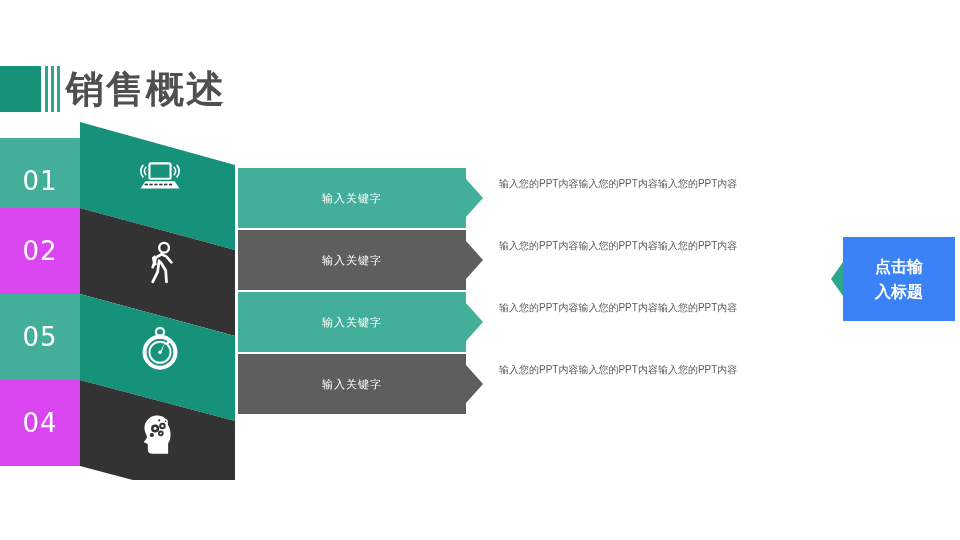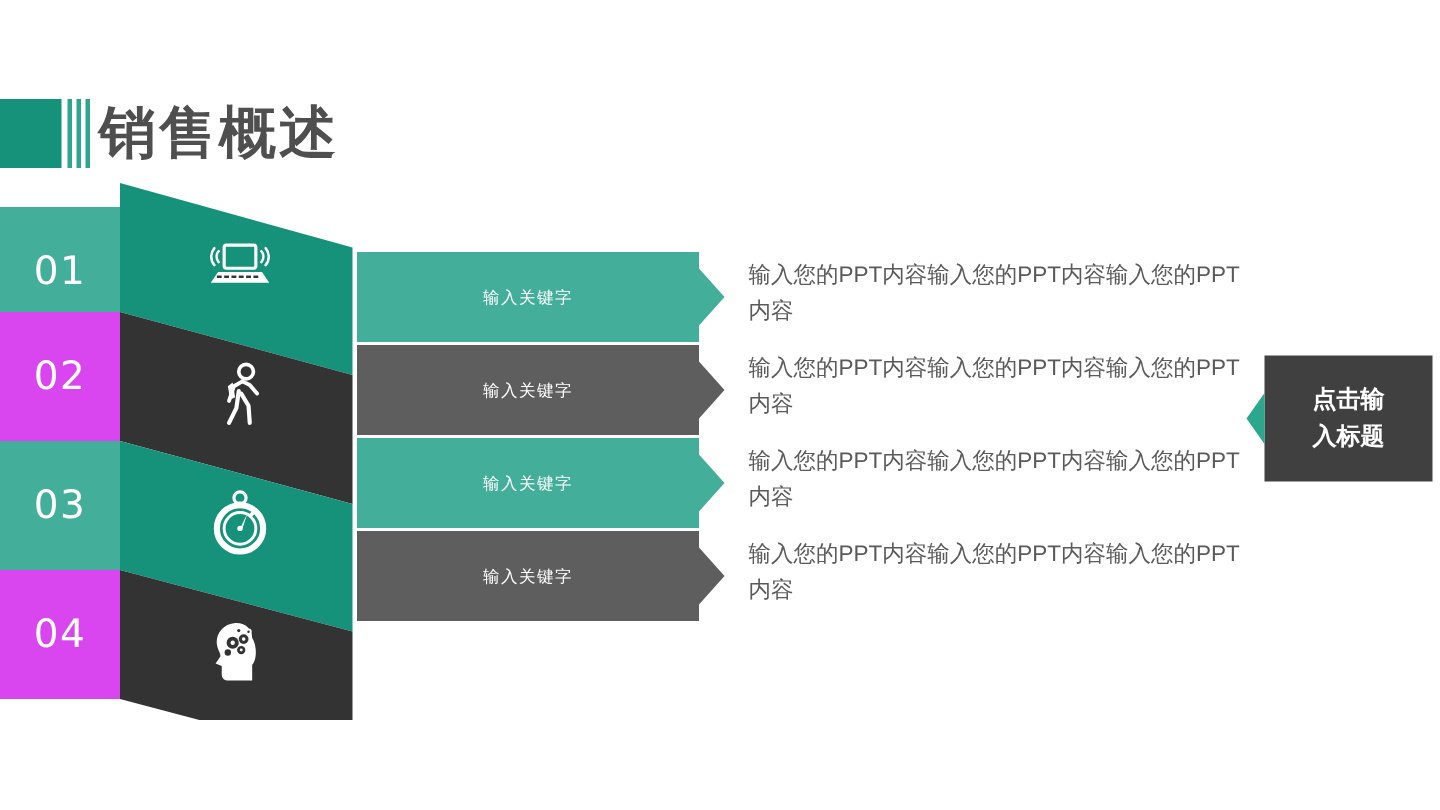--- a/index.html
+++ b/index.html
@@ -131,39 +131,39 @@
   .kw-teal .kw-body  { background: #43AF9B; }
   .kw-teal .kw-arrow { border-left: 17px solid #43AF9B; }
   .kw-gray .kw-body  { background: #5E5E5E; }
   .kw-gray .kw-arrow { border-left: 17px solid #5E5E5E; }
 
   
   .desc {
     position: absolute;
     left: 499px;
     width: 340px;
-    font-size: 15px;
+    font-size: 10px;
     line-height: 24px;
     color: #5A5A5A;
   }
 
   
   #callout {
     position: absolute;
     left: 843px;
     top: 237px;
     width: 112px;
     height: 84px;
   }
   #callout-body {
     position: absolute;
     left: 0; top: 0;
     width: 112px;
     height: 84px;
-    background: #404040;
+    background: #3b82f6;
     display: flex;
     align-items: center;
     justify-content: center;
   }
   #callout-label {
     color: #ffffff;
     font-size: 16px;
     font-weight: bold;
     line-height: 25px;
     text-align: center;
@@ -192,21 +192,21 @@
 </div>
 
 <div id="number-column">
   <div class="number-cell nc-teal" style="top:16px;">
     <span class="num">01</span>
   </div>
   <div class="number-cell nc-gray" style="top:86px;">
     <span class="num">02</span>
   </div>
   <div class="number-cell nc-teal" style="top:172px;">
-    <span class="num">03</span>
+    <span class="num">05</span>
   </div>
   <div class="number-cell nc-gray" style="top:258px;align-items:center;">
     <span class="num">04</span>
   </div>
 </div>
 
 <div id="icon-stack">
   <svg width="160" height="370" viewBox="0 0 160 370">
 
     <polygon points="0,12 155,55 155,140 0,98" fill="#16927A"></polygon>

